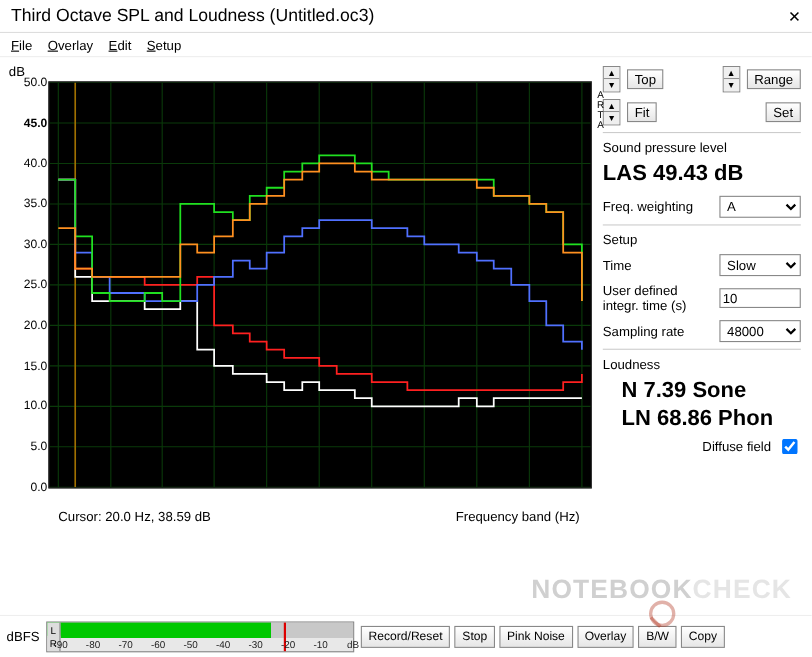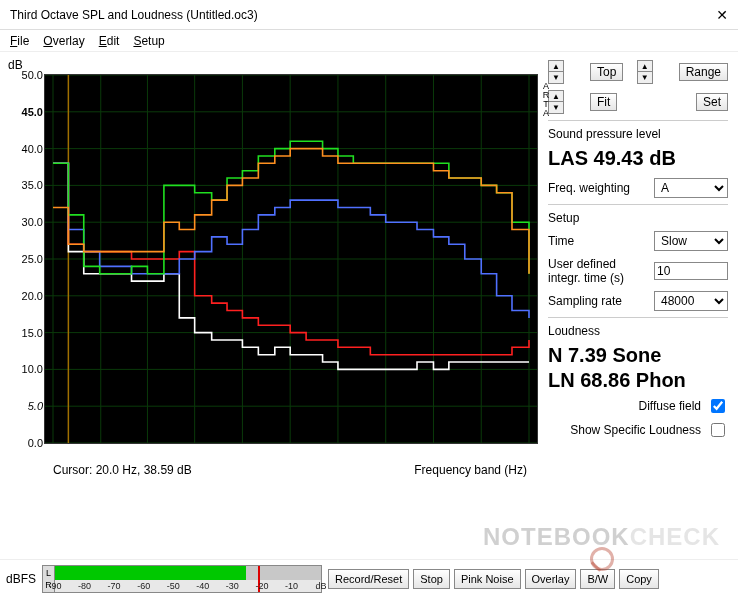--- a/index.html
+++ b/index.html
@@ -15,21 +15,21 @@
     position: relative;
   }
   .titlebar {
     height: 30px;
     display: flex;
     align-items: center;
     justify-content: space-between;
     padding: 0 10px;
     border-bottom: 1px solid #ddd;
   }
-  .titlebar .title { font-size: 12px; }
+  .titlebar .title { font-size: 16px; }
   .close-x { font-size: 14px; cursor: default; }
   .menubar {
     height: 22px;
     display: flex;
     align-items: center;
     gap: 14px;
     padding: 0 10px;
     border-bottom: 1px solid #eee;
   }
   .menubar span { text-decoration-color: transparent; cursor: default;}
@@ -88,27 +88,27 @@
   .xticks span { position:absolute; font-size:11px; transform:translateX(-50%); }
   .yticks { position:absolute; left:-32px; top:0; bottom:0; width:30px;}
   .yticks span { position:absolute; right:0; font-size:11px; transform:translateY(-50%); }
   .arta { position:absolute; right:-14px; top:6px; font-size:9px; writing-mode: vertical-rl; text-orientation: upright; letter-spacing: -1px;}
 
   .ctrl-row { display:flex; align-items:center; gap:6px; margin-bottom:6px;}
   .spinbox { display:flex; flex-direction:column; border:1px solid #888; width:16px;}
   .spinbox div { height:11px; display:flex; align-items:center; justify-content:center; font-size:8px; background:#efefef;}
   .spinbox div:first-child { border-bottom:1px solid #888;}
   .btn { border:1px solid #888; background: linear-gradient(#fff,#e6e6e6); padding:2px 8px; font-size:12px; cursor:default;}
-  .btn-sm { padding:1px 6px;margin-left:20px;}
+  .btn-sm { padding:1px 6px;}
   .sec-title { border-top:1px solid #ccc; padding-top:6px; margin-top:6px; margin-bottom:6px;}
   .big-val { font-size:20px; font-weight:600; margin:4px 0 8px 0;}
   .field-row { display:flex; justify-content:space-between; align-items:center; margin:6px 0;}
   select, input[type=text] { border:1px solid #888; font-size:12px; padding:1px 2px; width:74px; background:#fff; font-family:inherit;}
   input[type=checkbox]{ width:14px; height:14px;}
-  .loud-vals .big-val { margin:2px 0;}
+  .loud-vals .big-val { margin:2px 17px;}
   .chk-row { display:flex; align-items:center; justify-content:flex-end; gap:6px; margin:4px 0;}
 
   .bottombar {
     height:38px;
     display:flex;
     align-items:center;
     padding:0 6px;
     gap:6px;
     border-top:1px solid #eee;
   }
@@ -192,21 +192,21 @@
           <line x1="23.376388730611616" x2="23.376388730611616" y1="0" y2="368" stroke="#a07000" stroke-width="1.5"></line>
           <path d="M 8 88.32 H 23.376388730611616 V 176.64 H 38.75277746122323 V 198.72 H 54.678237286543215 V 198.72 H 71.13981470929664 V 198.72 H 86.51620343990825 V 206.08 H 102.44166326522823 V 206.08 H 118.90324068798165 V 198.72 H 134.2796294185933 V 242.88 H 149.6560181492049 V 257.6 H 166.66666666666669 V 264.96 H 182.0430553972783 V 264.96 H 197.41944412788993 V 272.32 H 213.3449039532099 V 279.68 H 229.8064813759633 V 272.32 H 245.18287010657494 V 279.68 H 261.1083299318949 V 279.68 H 277.5699073546483 V 287.04 H 292.94629608526 V 294.4 H 308.3226848158716 V 294.4 H 325.33333333333337 V 294.4 H 340.709722063945 V 294.4 H 356.0861107945566 V 294.4 H 372.0115706198766 V 287.04 H 388.47314804262993 V 294.4 H 403.84953677324165 V 287.04 H 419.7749965985616 V 287.04 H 436.236574021315 V 287.04 H 451.6129627519266 V 287.04 H 466.9893514825382 V 287.04 H 484 V 287.04" fill="none" stroke="#ffffff" stroke-width="1.6"></path>
           <path d="M 8 88.32 H 23.376388730611616 V 169.27999999999997 H 38.75277746122323 V 176.64 H 54.678237286543215 V 176.64 H 71.13981470929664 V 176.64 H 86.51620343990825 V 184 H 102.44166326522823 V 184 H 118.90324068798165 V 184 H 134.2796294185933 V 176.64 H 149.6560181492049 V 220.79999999999998 H 166.66666666666669 V 228.16 H 182.0430553972783 V 235.52 H 197.41944412788993 V 242.88 H 213.3449039532099 V 250.24 H 229.8064813759633 V 250.24 H 245.18287010657494 V 257.6 H 261.1083299318949 V 264.96 H 277.5699073546483 V 264.96 H 292.94629608526 V 272.32 H 308.3226848158716 V 272.32 H 325.33333333333337 V 279.68 H 340.709722063945 V 279.68 H 356.0861107945566 V 279.68 H 372.0115706198766 V 279.68 H 388.47314804262993 V 279.68 H 403.84953677324165 V 279.68 H 419.7749965985616 V 279.68 H 436.236574021315 V 279.68 H 451.6129627519266 V 279.68 H 466.9893514825382 V 272.32 H 484 V 264.96" fill="none" stroke="#ff2020" stroke-width="1.6"></path>
           <path d="M 8 88.32 H 23.376388730611616 V 154.56 H 38.75277746122323 V 176.64 H 54.678237286543215 V 191.36 H 71.13981470929664 V 191.36 H 86.51620343990825 V 198.72 H 102.44166326522823 V 198.72 H 118.90324068798165 V 198.72 H 134.2796294185933 V 184 H 149.6560181492049 V 176.64 H 166.66666666666669 V 161.92 H 182.0430553972783 V 169.27999999999997 H 197.41944412788993 V 154.56 H 213.3449039532099 V 139.84 H 229.8064813759633 V 132.48 H 245.18287010657494 V 125.11999999999998 H 261.1083299318949 V 125.11999999999998 H 277.5699073546483 V 125.11999999999998 H 292.94629608526 V 132.48 H 308.3226848158716 V 132.48 H 325.33333333333337 V 139.84 H 340.709722063945 V 147.20000000000002 H 356.0861107945566 V 147.20000000000002 H 372.0115706198766 V 154.56 H 388.47314804262993 V 161.92 H 403.84953677324165 V 169.27999999999997 H 419.7749965985616 V 184 H 436.236574021315 V 198.72 H 451.6129627519266 V 220.79999999999998 H 466.9893514825382 V 235.52 H 484 V 242.88" fill="none" stroke="#5070ff" stroke-width="1.6"></path>
           <path d="M 8 88.32 H 23.376388730611616 V 139.84 H 38.75277746122323 V 191.36 H 54.678237286543215 V 198.72 H 71.13981470929664 V 198.72 H 86.51620343990825 V 191.36 H 102.44166326522823 V 198.72 H 118.90324068798165 V 110.40000000000003 H 134.2796294185933 V 110.40000000000003 H 149.6560181492049 V 117.75999999999999 H 166.66666666666669 V 125.11999999999998 H 182.0430553972783 V 103.04000000000002 H 197.41944412788993 V 95.68 H 213.3449039532099 V 80.95999999999998 H 229.8064813759633 V 73.59999999999997 H 245.18287010657494 V 66.24000000000001 H 261.1083299318949 V 66.24000000000001 H 277.5699073546483 V 73.59999999999997 H 292.94629608526 V 80.95999999999998 H 308.3226848158716 V 88.32 H 325.33333333333337 V 88.32 H 340.709722063945 V 88.32 H 356.0861107945566 V 88.32 H 372.0115706198766 V 88.32 H 388.47314804262993 V 88.32 H 403.84953677324165 V 103.04000000000002 H 419.7749965985616 V 103.04000000000002 H 436.236574021315 V 110.40000000000003 H 451.6129627519266 V 117.75999999999999 H 466.9893514825382 V 147.20000000000002 H 484 V 198.72" fill="none" stroke="#20e020" stroke-width="1.6"></path>
           <path d="M 8 132.48 H 23.376388730611616 V 169.27999999999997 H 38.75277746122323 V 176.64 H 54.678237286543215 V 176.64 H 71.13981470929664 V 176.64 H 86.51620343990825 V 176.64 H 102.44166326522823 V 176.64 H 118.90324068798165 V 147.20000000000002 H 134.2796294185933 V 154.56 H 149.6560181492049 V 139.84 H 166.66666666666669 V 125.11999999999998 H 182.0430553972783 V 110.40000000000003 H 197.41944412788993 V 103.04000000000002 H 213.3449039532099 V 88.32 H 229.8064813759633 V 80.95999999999998 H 245.18287010657494 V 73.59999999999997 H 261.1083299318949 V 73.59999999999997 H 277.5699073546483 V 80.95999999999998 H 292.94629608526 V 88.32 H 308.3226848158716 V 88.32 H 325.33333333333337 V 88.32 H 340.709722063945 V 88.32 H 356.0861107945566 V 88.32 H 372.0115706198766 V 88.32 H 388.47314804262993 V 95.68 H 403.84953677324165 V 103.04000000000002 H 419.7749965985616 V 103.04000000000002 H 436.236574021315 V 110.40000000000003 H 451.6129627519266 V 117.75999999999999 H 466.9893514825382 V 154.56 H 484 V 198.72" fill="none" stroke="#ff9020" stroke-width="1.6"></path>
         </svg>
       <div class="arta">ARTA</div>
       <div class="yticks" id="yticks">
           <span style="top: 368px;">0.0</span>
-          <span style="top: 331.2px; font-style: italic;">5.0</span>
+          <span style="top: 331.2px;">5.0</span>
           <span style="top: 294.4px;">10.0</span>
           <span style="top: 257.6px;">15.0</span>
           <span style="top: 220.8px;">20.0</span>
           <span style="top: 184px;">25.0</span>
           <span style="top: 147.2px;">30.0</span>
           <span style="top: 110.4px;">35.0</span>
           <span style="top: 73.6px;">40.0</span>
           <span style="top: 36.8px; font-weight: bold;">45.0</span>
           <span style="top: 0px;">50.0</span>
         </div>
@@ -263,24 +263,20 @@
     </div>
 
     <div class="sec-title">Loudness</div>
     <div class="loud-vals">
       <div class="big-val">N 7.39 Sone</div>
       <div class="big-val">LN 68.86 Phon</div>
     </div>
     <div class="chk-row">
       <span>Diffuse field</span>
       <input type="checkbox" checked="" style="">
-    </div>
-    <div class="chk-row">
-      <span>Show Specific Loudness</span>
-      <input type="checkbox" style="">
     </div>
   </div>
 </div>
 
 <div class="bottombar">
   <span class="dbfs-label">dBFS</span>
   <div class="meters">
     <div class="row t">
         <div class="lbl">L</div>
       </div>

